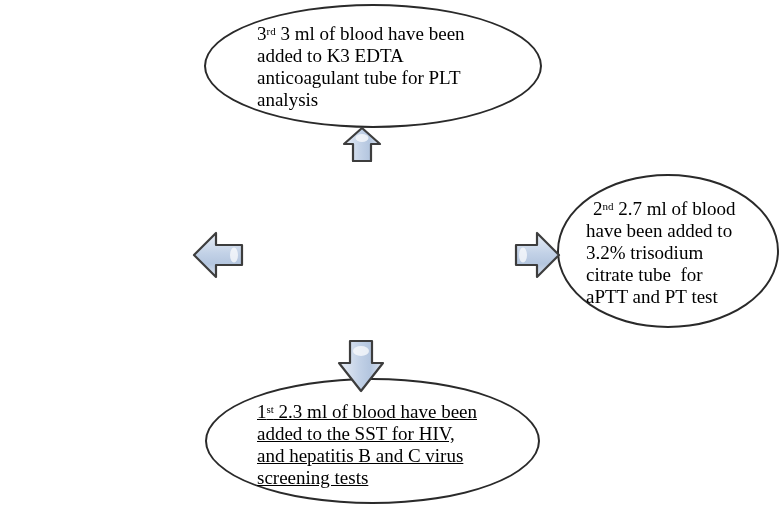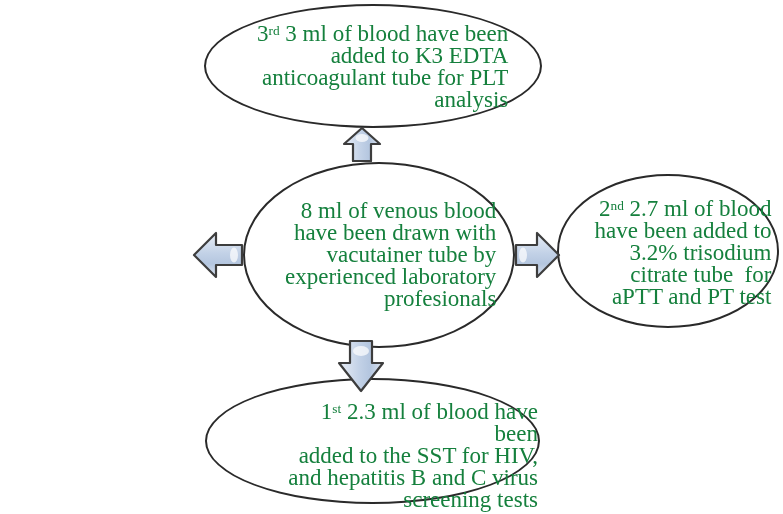--- a/index.html
+++ b/index.html
@@ -19,44 +19,44 @@
   .shape {
     position: absolute;
     box-sizing: border-box;
     border: 2px solid #2a2a2a;
     border-radius: 50%;
     background: #ffffff;
   }
   .label {
     position: absolute;
     white-space: pre-wrap;
-    font-size: 23px;
+    font-size: 19px;
     line-height: 22px;
-    text-align: right;
-    color: #15803d;
+    text-align: left;
+    color: #000000;
   }
   .label sup {
     font-size: 0.58em;
     line-height: 0;
     vertical-align: baseline;
     position: relative;
     top: -0.45em;
   }
   
   #node-top    { left: 204px; top: 4px;   width: 338px; height: 124px; }
   #node-center { left: 243px; top: 162px; width: 272px; height: 186px; }
   #node-left   { left: 13px;  top: 165px; width: 180px; height: 170px; }
   #node-right  { left: 557px; top: 174px; width: 222px; height: 154px; }
   #node-bottom { left: 205px; top: 378px; width: 335px; height: 126px; }
 
   #node-top    .label { left: 51px; top: 17px; }
   #node-center .label { left: 40px; top: 36px; }
   #node-left   .label { left: 22px; top: 33px; }
-  #node-right  .label { left: 33px; top: 22px; text-indent: 7px; }
-  #node-bottom .label { left: 66px; top: 21px; }
+  #node-right  .label { left: 27px; top: 22px; text-indent: 7px; }
+  #node-bottom .label { left: 50px; top: 21px; text-decoration: underline; }
 
   .arrow {
     position: absolute;
   }
   #arrow-up    { left: 342px; top: 126px; }
   #arrow-down  { left: 336px; top: 339px; }
   #arrow-left  { left: 192px; top: 229px; }
   #arrow-right { left: 514px; top: 229px; }
 
   .defs-holder { position: absolute; width: 0; height: 0; overflow: hidden; }
@@ -85,27 +85,20 @@
     </svg>
   </div>
 
   <div class="shape" id="node-top">
     <div class="label"><span>3</span><sup>rd</sup><span> 3 ml of blood have been
 added to K3 EDTA
 anticoagulant tube for PLT
 analysis</span></div>
   </div>
 
-  <div class="shape" id="node-center">
-    <div class="label"><span>8 ml of venous blood
-have been drawn with
-vacutainer tube by
-experienced laboratory
-profesionals</span></div>
-  </div>
 
 
   <div class="shape" id="node-right">
     <div class="label"><span>2</span><sup>nd</sup><span> 2.7 ml of blood
 have been added to
 3.2% trisodium
 citrate tube  for
 aPTT and PT test</span></div>
   </div>
 

